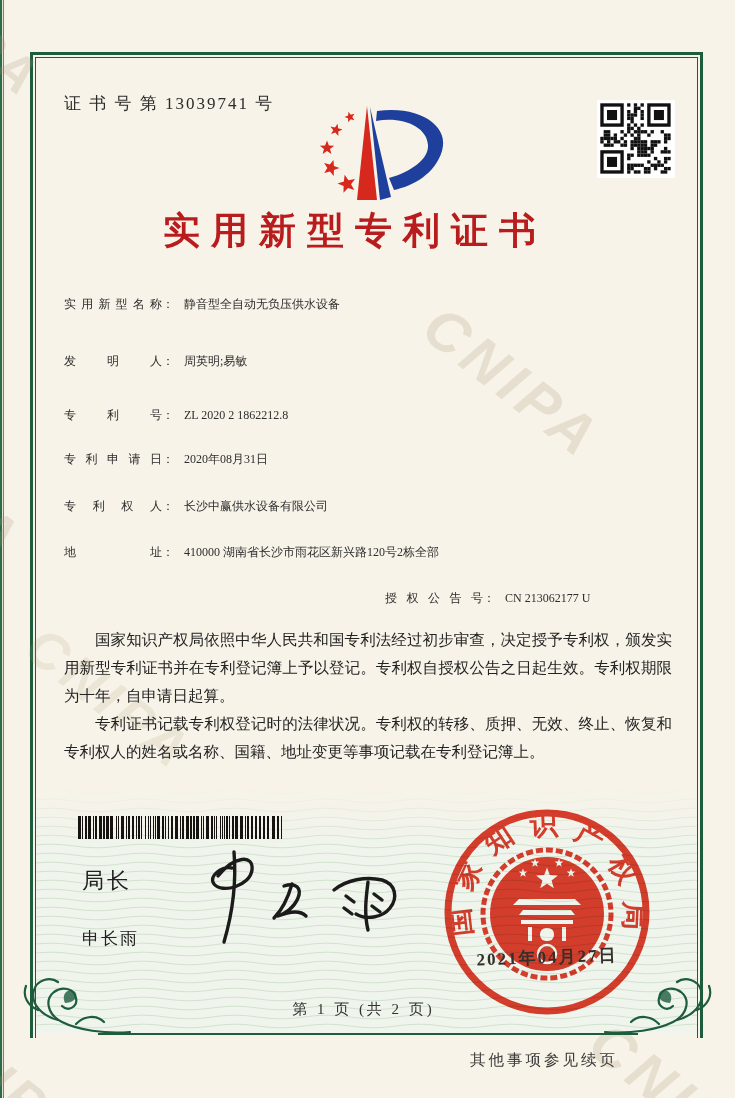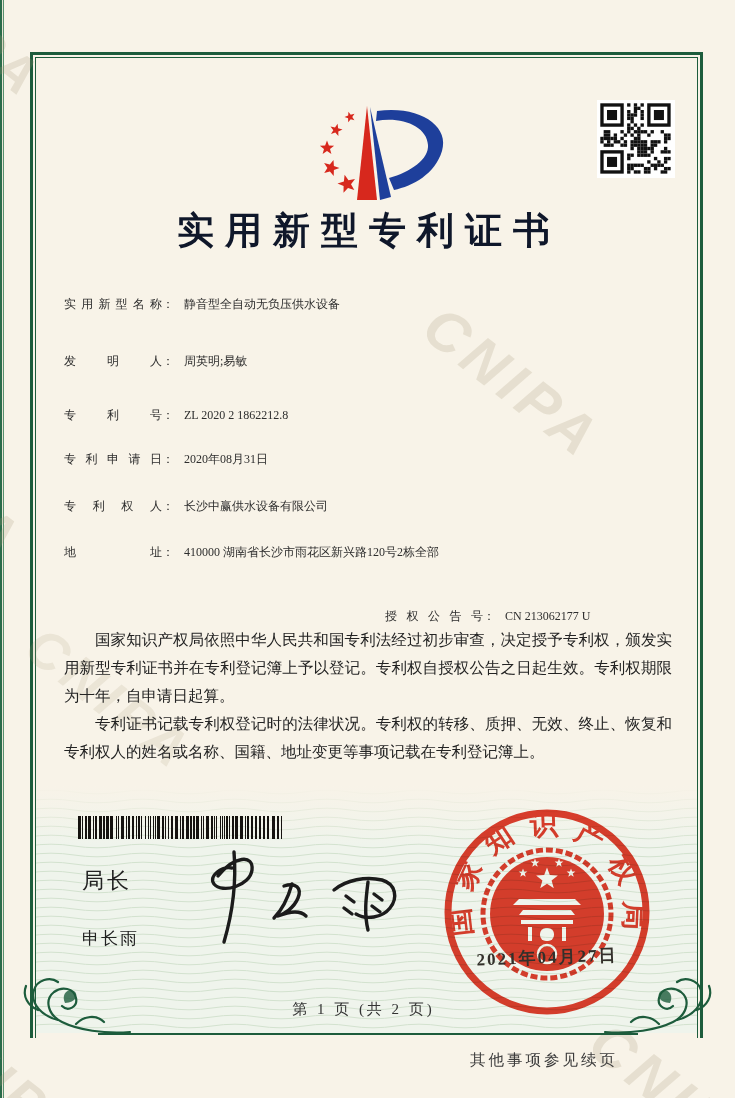--- a/index.html
+++ b/index.html
@@ -26,28 +26,28 @@
   .wm-big{left:452px;top:292px;font-size:58px;}
   .wm-tl{left:-98px;top:-58px;font-size:54px;}
   .wm-ml{left:-122px;top:398px;font-size:56px;}
   .wm-cl{left:52px;top:614px;font-size:54px;color:rgba(167,156,125,.16);}
   .wm-bl{left:-58px;top:996px;font-size:54px;}
   .wm-br{left:618px;top:1008px;font-size:58px;}
   
   .cert-no{position:absolute;left:64px;top:92px;font-size:17px;letter-spacing:2px;color:#2b2b2b;z-index:2;}
   .qr-wrap{position:absolute;left:597px;top:100px;width:78px;height:78px;background:#fff;z-index:2;}
   .logo{position:absolute;left:292px;top:103px;z-index:2;}
-  .title{position:absolute;left:30px;top:206px;width:667px;text-align:center;
-    font-size:37px;font-weight:bold;letter-spacing:11px;text-indent:11px;color:#0f172a;z-index:2;}
+  .title{position:absolute;left:16px;top:206px;width:667px;text-align:center;
+    font-size:37px;font-weight:bold;letter-spacing:11px;text-indent:11px;color:#b91c1c;z-index:2;}
   
   .fields{position:absolute;left:64px;top:0;width:620px;z-index:2;}
   .field-row{position:absolute;left:0;font-size:12px;white-space:nowrap;color:#2d2d2d;}
   .flabel{display:inline-block;width:98px;text-align:justify;text-align-last:justify;vertical-align:bottom;}
   .fcolon{margin-right:10px;}
-  .grant-col2{position:absolute;left:321px;top:0;white-space:nowrap;margin-top:18px;}
+  .grant-col2{position:absolute;left:321px;top:0;white-space:nowrap;}
   
   .body-text{position:absolute;left:64px;top:626px;width:608px;z-index:2;}
   .body-text p{margin:0;font-size:15.5px;line-height:28px;text-indent:2em;
     text-align:justify;color:#232323;}
   
   .guilloche{position:absolute;left:36px;top:786px;width:661px;height:247px;
     background:var(--guilloche-bg);z-index:0;}
   .guilloche .fade{position:absolute;left:0;top:0;right:0;height:60px;
     background:linear-gradient(var(--page-bg),rgba(248,243,232,0));}
   .barcode-wrap{position:absolute;left:78px;top:816px;z-index:2;}
@@ -111,20 +111,21 @@
         <path d="M-8 240 q 23 -3.6 46 0 q 23 3.6 46 0 q 23 -3.6 46 0 q 23 3.6 46 0 q 23 -3.6 46 0 q 23 3.6 46 0 q 23 -3.6 46 0 q 23 3.6 46 0 q 23 -3.6 46 0 q 23 3.6 46 0 q 23 -3.6 46 0 q 23 3.6 46 0 q 23 -3.6 46 0 q 23 3.6 46 0 q 23 -3.6 46 0 q 23 3.6 46 0" style="fill: none; stroke: rgb(211, 226, 207); stroke-width: 1;"></path>
       </svg>
     <div class="fade"></div>
   </div>
   <div class="wm wm-bl">CNIPA</div>
   <div class="wm wm-br">CNIPA</div>
 
   <div class="scan-edge"></div>
   <div class="frame"></div>
 
+  <div class="cert-no">证 书 号 第 13039741 号</div>
 
   <div class="qr-wrap">
     <svg id="qr" width="78" height="78" viewBox="0 0 78 78">
         <rect x="0" y="0" width="78" height="78" style="fill: rgb(255, 255, 255);"></rect>
         <rect x="30.10" y="3.30" width="3.35" height="3.35" style="fill: rgb(17, 17, 17);"></rect>
         <rect x="36.80" y="3.30" width="3.35" height="3.35" style="fill: rgb(17, 17, 17);"></rect>
         <rect x="43.50" y="3.30" width="3.35" height="3.35" style="fill: rgb(17, 17, 17);"></rect>
         <rect x="36.80" y="6.65" width="3.35" height="3.35" style="fill: rgb(17, 17, 17);"></rect>
         <rect x="40.15" y="6.65" width="3.35" height="3.35" style="fill: rgb(17, 17, 17);"></rect>
         <rect x="30.10" y="10.00" width="3.35" height="3.35" style="fill: rgb(17, 17, 17);"></rect>

